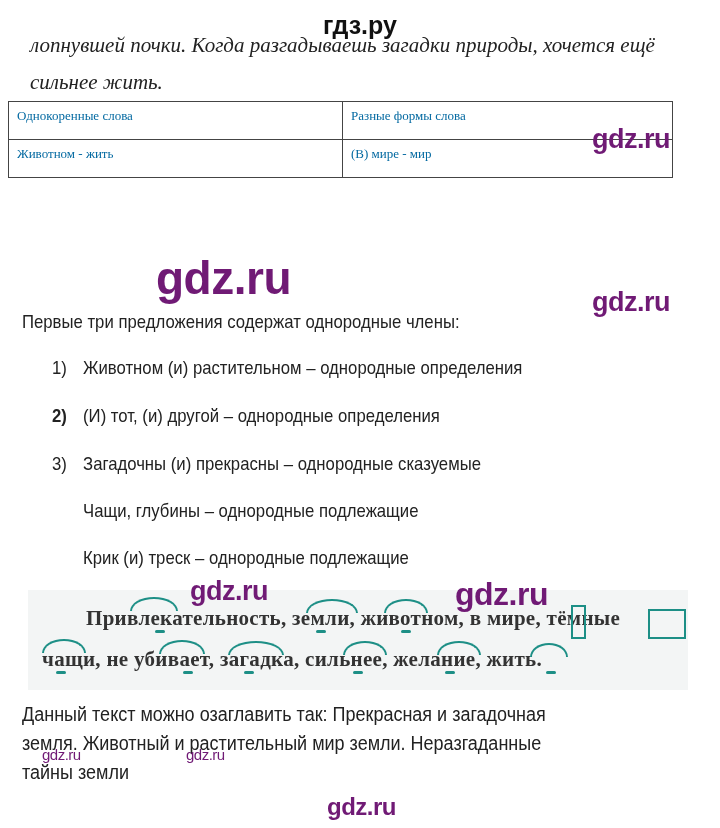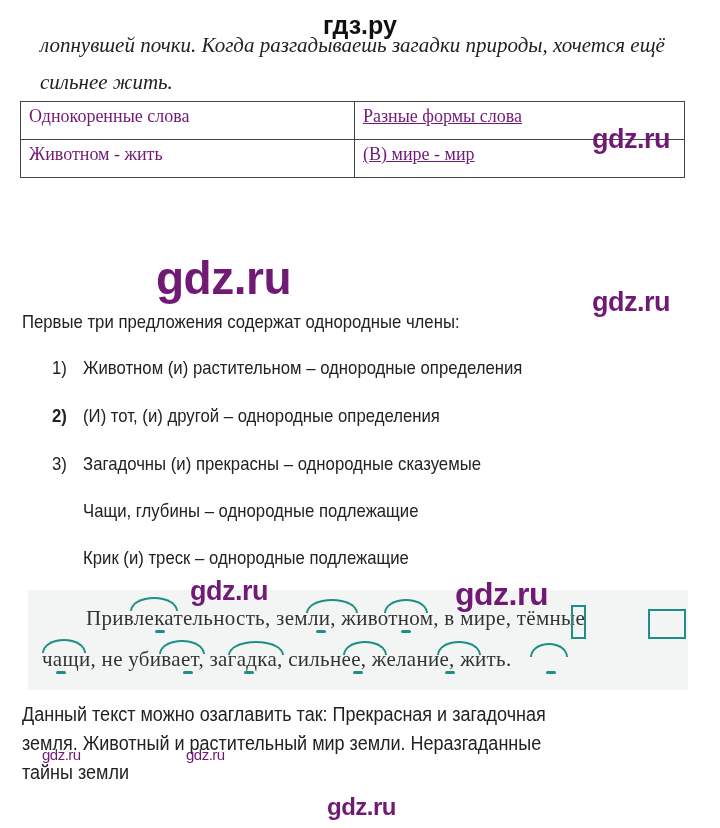--- a/index.html
+++ b/index.html
@@ -6,53 +6,53 @@
     body {
       width: 720px; height: 828px; position: relative; overflow: hidden;
       font-family: "Liberation Serif", serif; color: #1a1a1a;
     }
     .site-title {
       position: absolute; top: 10px; left: 0; width: 720px; text-align: center;
       font-family: "Liberation Sans", sans-serif; font-weight: bold; font-size: 25px;
       line-height: 30px; color: #111;
     }
     .italic-line {
-      position: absolute; left: 40px; font-style: italic; font-size: 21px; color: #222;
+      position: absolute; left: 30px; font-style: italic; font-size: 21px; color: #222;
       font-family: "Liberation Serif", serif;
     }
     table.words {
-      position: absolute; top: 101px; left: 20px; border-collapse: collapse;
-      font-size: 18px; color: #701a75;
+      position: absolute; top: 101px; left: 8px; border-collapse: collapse;
+      font-size: 13px; color: #0369a1;
     }
     table.words td {
       border: 1.5px solid #444; height: 37px; padding: 0 8px; vertical-align: top;
       line-height: 28px;
     }
     table.words td.c1 { width: 317px; }
-    table.words td.c2 { width: 313px; text-decoration: underline; }
+    table.words td.c2 { width: 313px; }
     .wm {
       position: absolute; font-family: "Liberation Sans", sans-serif; font-weight: bold;
       color: #701a75; letter-spacing: -0.5px;
     }
     .wm.big { font-size: 46px; }
     .wm.mid { font-size: 27px; }
     .wm.small { font-size: 15px; font-weight: normal; }
     .body-text {
       position: absolute; font-family: "Liberation Sans", sans-serif; font-size: 19px;
       color: #222; transform: scaleX(0.88); transform-origin: left top; white-space: nowrap;
     }
     .list-num { display: inline-block; width: 30px; }
     .list-num.bold { font-weight: bold; }
     .analysis {
       position: absolute; top: 590px; left: 28px; width: 660px; height: 100px;
       background: #f3f5f5;
     }
     .analysis-line {
       position: absolute; font-family: "Liberation Serif", serif; font-size: 21px;
-      color: #333; white-space: nowrap; letter-spacing: 0.3px;
+      color: #333; white-space: nowrap; letter-spacing: 0.3px; font-weight: bold;
     }
     .arc {
       position: absolute; border: 2.5px solid #1d8f86; border-bottom: none;
       border-radius: 50% 50% 0 0 / 100% 100% 0 0; height: 12px;
     }
     .under {
       position: absolute; height: 3px; width: 10px; background: #1d8f86; border-radius: 2px;
     }
     .box {
       position: absolute; border: 2.5px solid #1d8f86;

